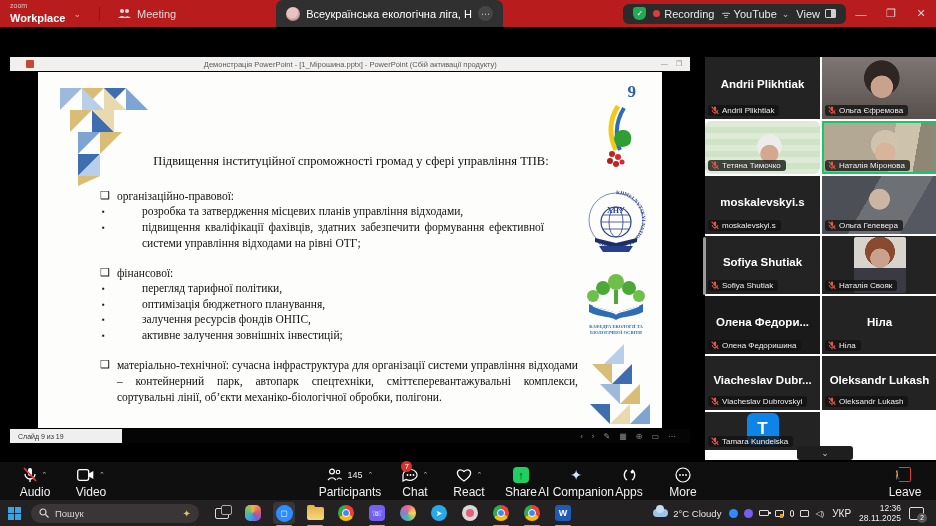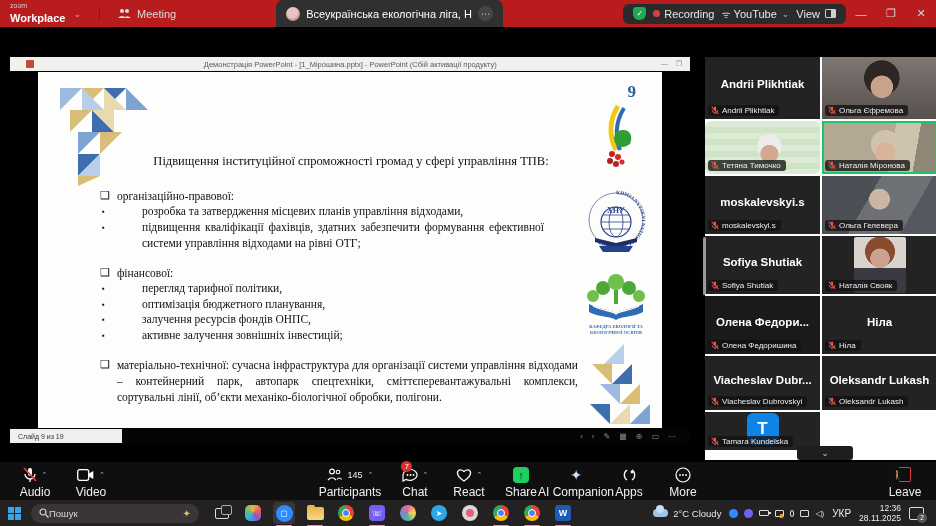--- a/index.html
+++ b/index.html
@@ -131,21 +131,21 @@
     border-radius:0 2px 2px 0; position:relative; }
   .leave-person { position:absolute; left:-7px; top:2px; color:#fff; font-size:9px; }
 
   
   #taskbar { position:absolute; left:0; top:500px; width:936px; height:26px; background:#242122;
     display:flex; align-items:center; color:#eee; }
   .start { margin-left:8px; display:grid; grid-template-columns:6px 6px; grid-template-rows:6px 6px;
     gap:1px; }
   .start span { background:#3aa3e3; }
   #search-pill { margin-left:10px; width:168px; height:19px; background:#3a3537; border-radius:10px;
-    display:flex; align-items:center; padding:0 8px; font-size:9.5px; color:#d9d9d9; }
+    display:flex; align-items:center; gap:6px; padding:0 8px; font-size:9.5px; color:#d9d9d9; }
   #search-pill .sprk { margin-left:auto; font-size:10px; color:#e8c35a; }
   #task-apps { display:flex; align-items:center; gap:9px; margin-left:12px; }
   .tapp { position:relative; width:22px; height:22px; display:flex; align-items:center;
     justify-content:center; border-radius:4px; }
   .tapp.active { background:#3a3537; }
   .tapp.underline::after { content:""; position:absolute; left:3px; bottom:-3px; width:16px;
     height:2px; background:#e48fa4; border-radius:1px; }
   .ic-taskview { width:14px; height:11px; border:1.5px solid #ddd; border-radius:2px; position:relative; }
   .ic-taskview::after { content:""; position:absolute; right:-4px; top:-4px; width:9px; height:8px;
     border:1.5px solid #aaa; border-radius:2px; background:#242122; }

